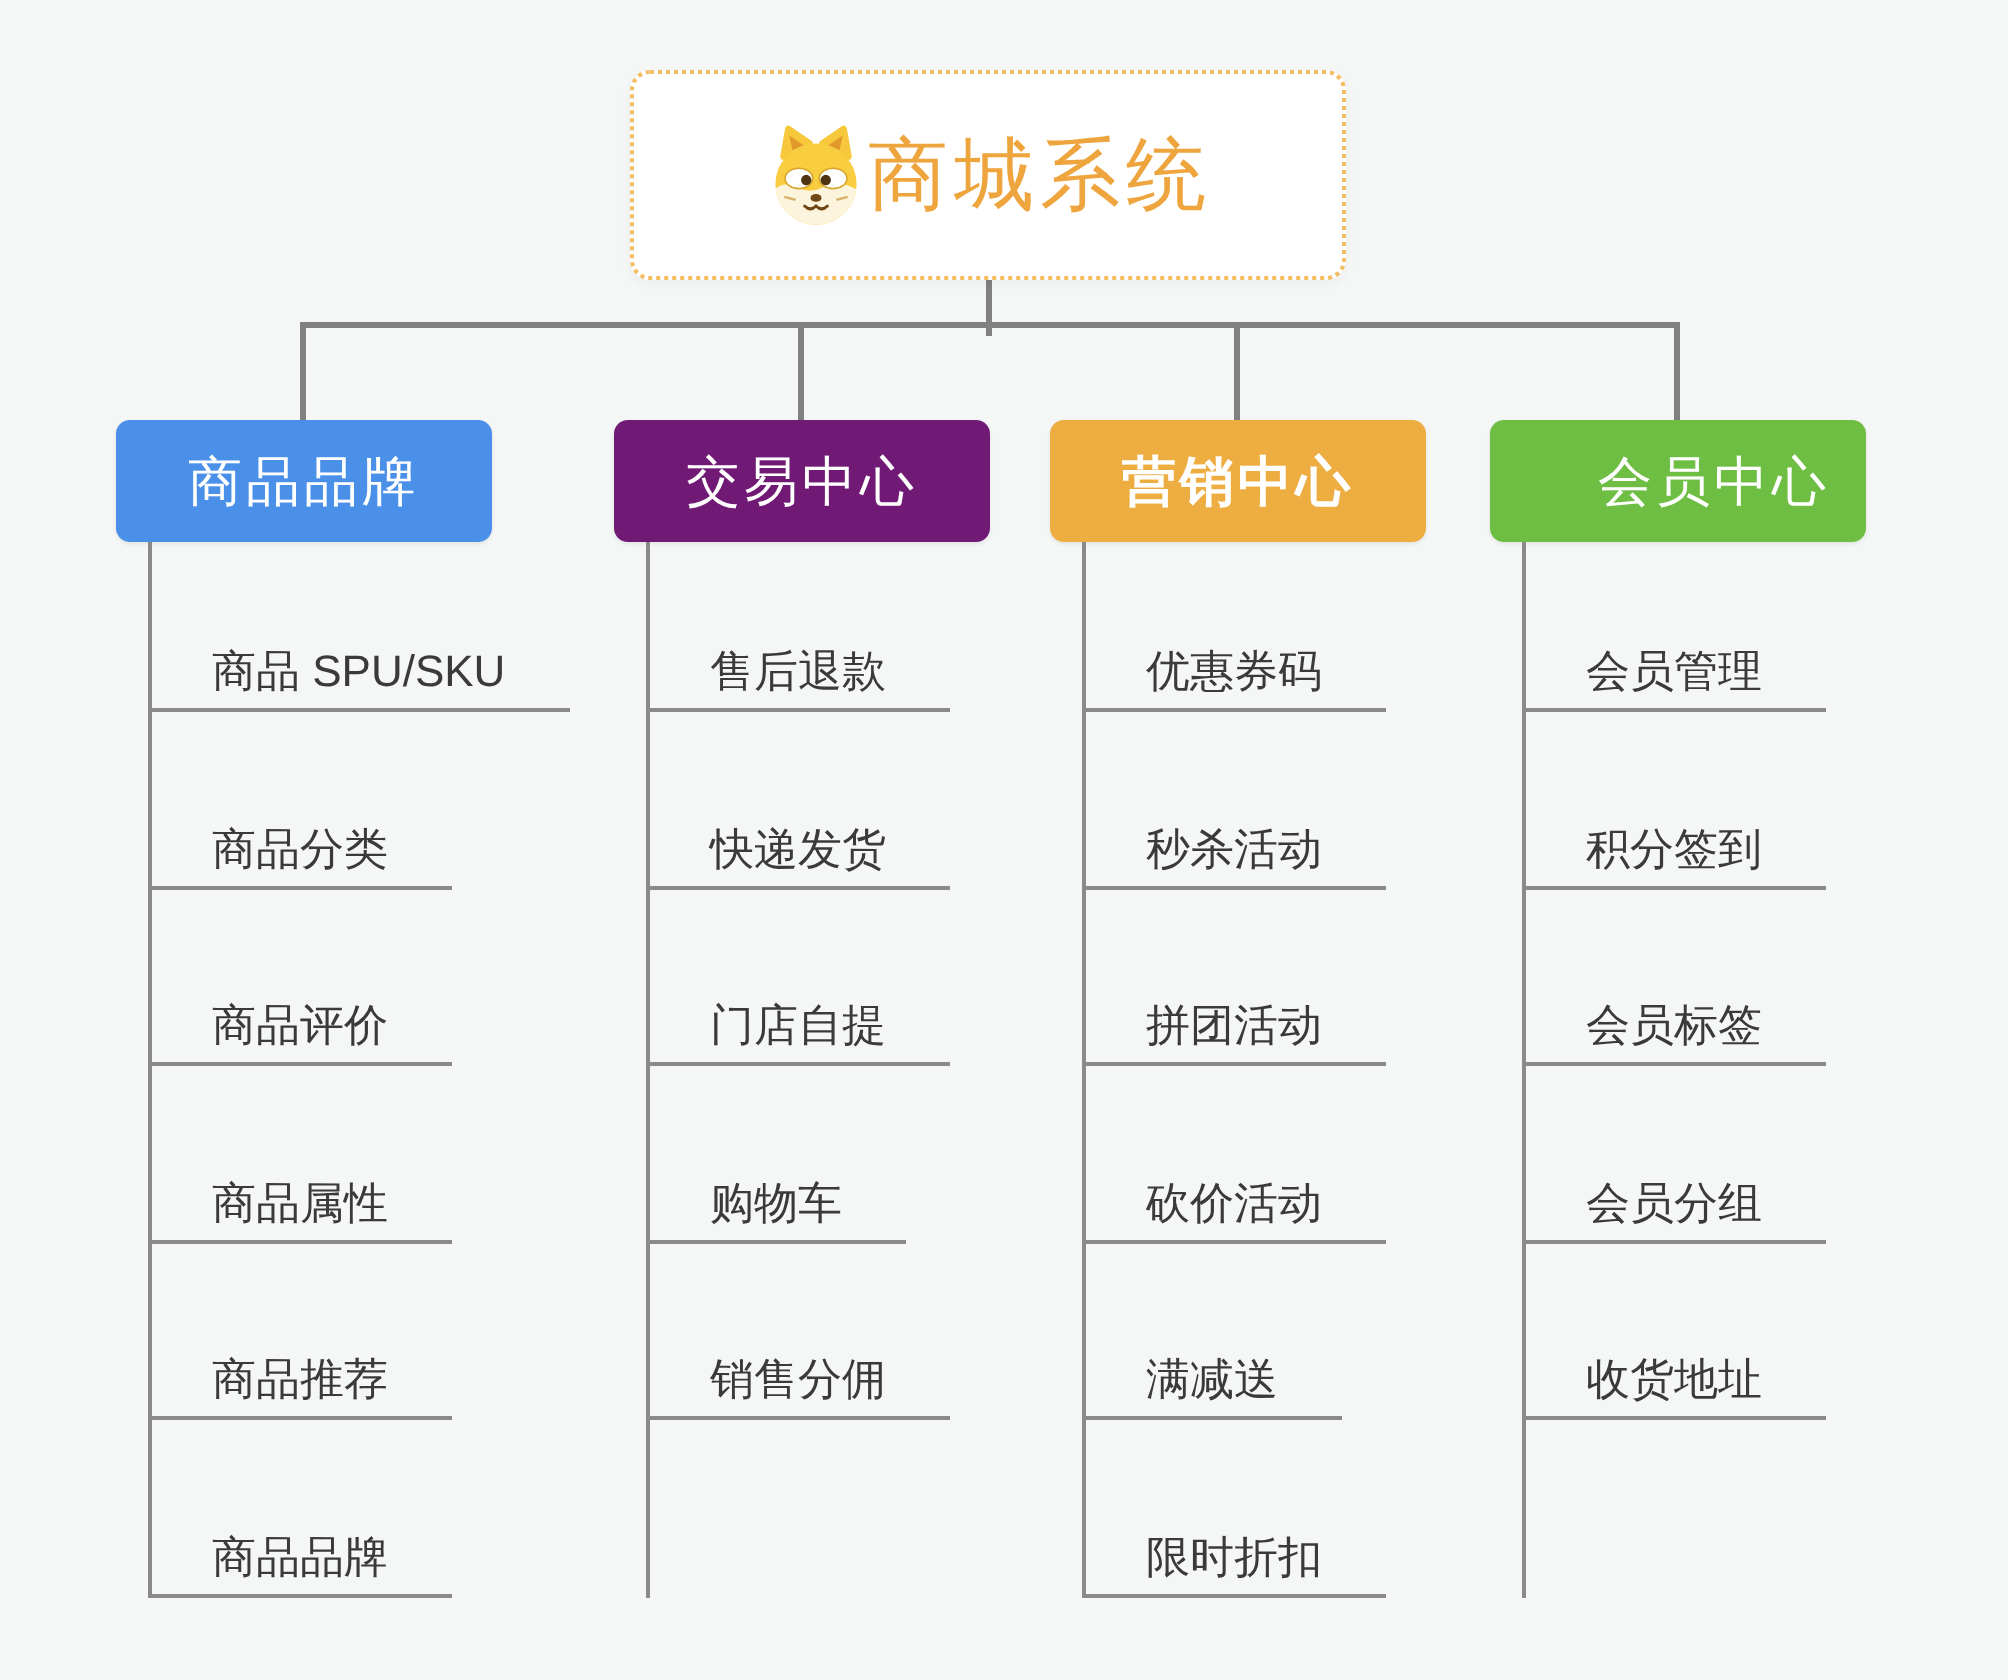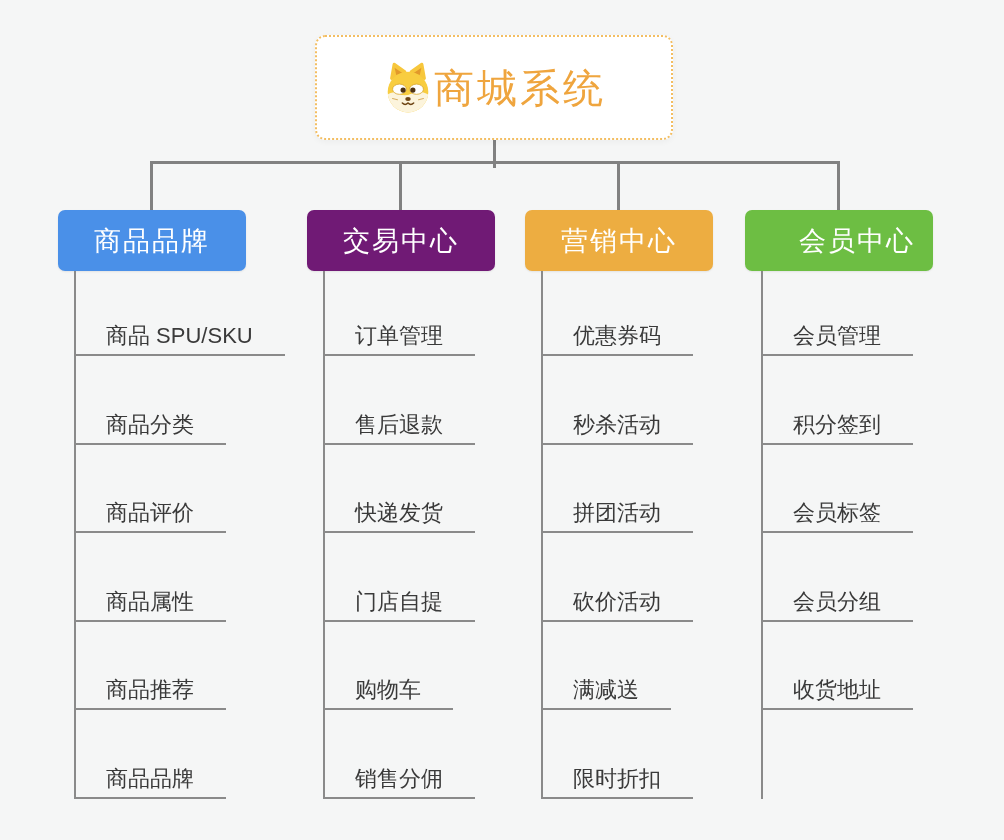--- a/index.html
+++ b/index.html
@@ -113,31 +113,30 @@
       <div class="branch-item">商品属性</div>
       <div class="branch-item">商品推荐</div>
       <div class="branch-item">商品品牌</div>
     </div>
   </div>
 
   <div class="branch branch-1">
     <div class="branch-header" style="background-color: #701a75;">交易中心</div>
     <div class="branch-line"></div>
     <div class="branch-items">
-      <div class="branch-item">订单管理</div>
       <div class="branch-item">售后退款</div>
       <div class="branch-item">快递发货</div>
       <div class="branch-item">门店自提</div>
       <div class="branch-item">购物车</div>
       <div class="branch-item">销售分佣</div>
     </div>
   </div>
 
   <div class="branch branch-2">
-    <div class="branch-header" style="background-color: rgb(237, 173, 65);">营销中心</div>
+    <div class="branch-header" style="background-color: rgb(237, 173, 65); font-weight: bold;">营销中心</div>
     <div class="branch-line"></div>
     <div class="branch-items">
       <div class="branch-item">优惠券码</div>
       <div class="branch-item">秒杀活动</div>
       <div class="branch-item">拼团活动</div>
       <div class="branch-item">砍价活动</div>
       <div class="branch-item">满减送</div>
       <div class="branch-item">限时折扣</div>
     </div>
   </div>

